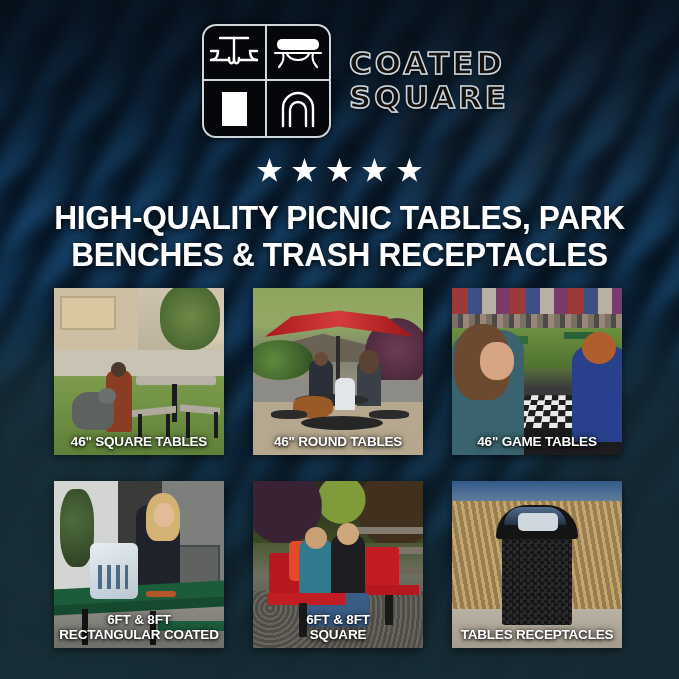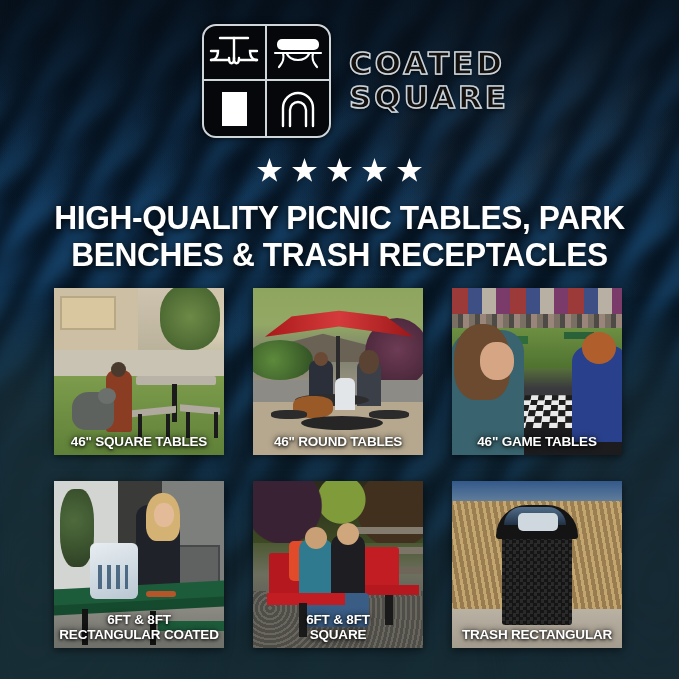--- a/index.html
+++ b/index.html
@@ -449,18 +449,18 @@
       <div class="card-photo p6">
         <div class="sky6"></div>
           <div class="grassdry"></div>
           <div class="path"></div>
         <div class="can"></div>
           <div class="dome"></div>
           <div class="domehl"></div>
           <div class="opening"></div>
       </div>
       <div class="card-caption">
-        <span>TRASH RECTANGULAR</span>
+        <span>TABLES RECEPTACLES</span>
       </div>
     </div>
 
   </div>
 </div>
 
 </body></html>

